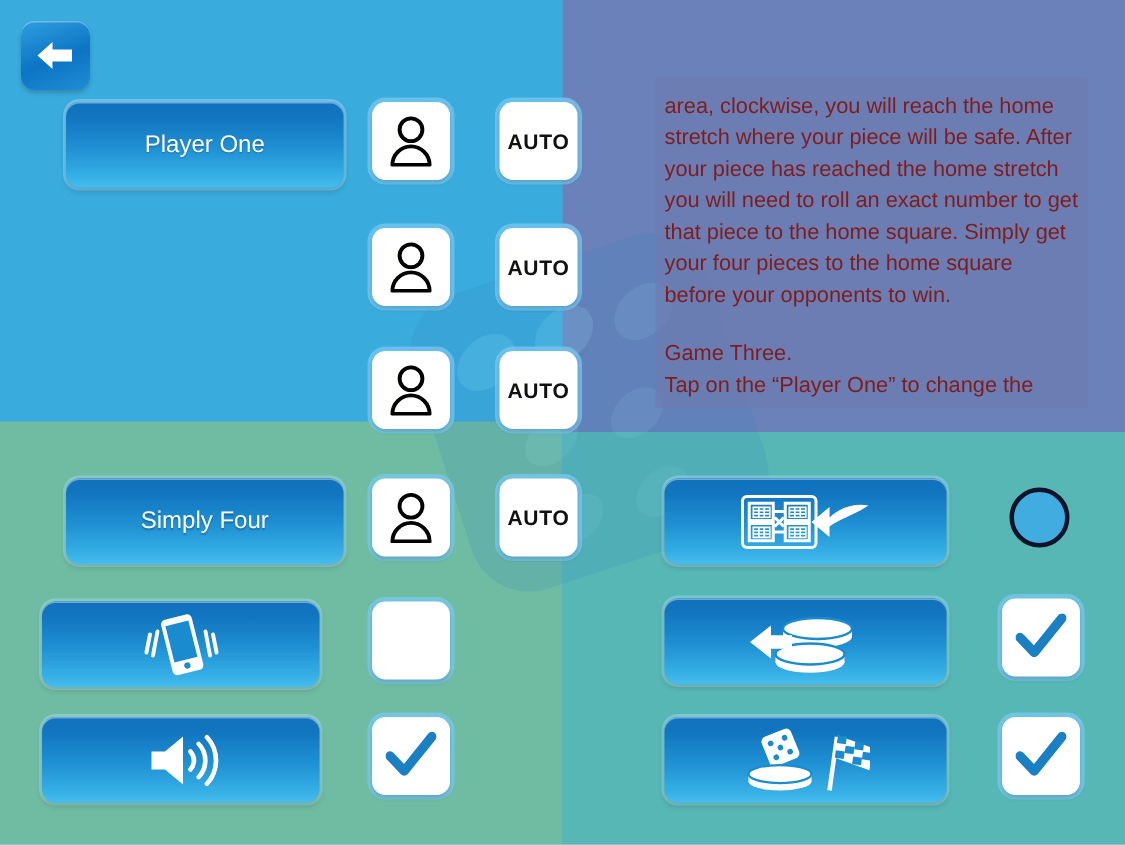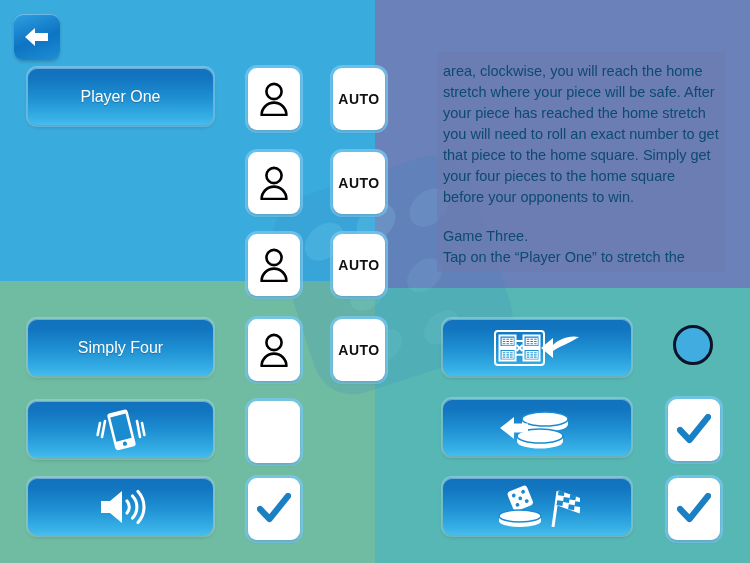--- a/index.html
+++ b/index.html
@@ -51,28 +51,28 @@
     background: linear-gradient(to bottom,
         #1171bd 0%, #1275c0 18%, #1e8fd2 52%, #37b0e6 88%, #46bdee 100%);
     box-shadow: 0 2px 4px rgba(0,0,0,.18),
                 inset 0 1px 0 rgba(255,255,255,.40),
                 0 0 0 2px rgba(170,225,250,.45);
     display: flex; align-items: center; justify-content: center;
     color: #ffffff;
     font-size: 16px;
     text-shadow: 0 1px 1px rgba(0,0,0,.25);
   }
-  .player-btn { left: 28px; width: 185px; height: 57px; }
+  .player-btn { left: 44px; width: 185px; height: 57px; }
   .opt-btn    { left: 28px; width: 185px; height: 57px; }
   .right-btn  { left: 443px; width: 188px; height: 57px; }
 
   
   .wbox {
     position: absolute;
-    width: 52px; height: 62px;
+    width: 52px; height: 52px;
     border-radius: 9px;
     background: #ffffff;
     border: none; cursor: pointer;
     box-shadow: 0 2px 3px rgba(0,0,0,.15),
                 0 0 0 3px rgba(120,200,242,.75);
     display: flex; align-items: center; justify-content: center;
   }
   .auto-box { font-size: 14px; font-weight: bold; color: #111; letter-spacing: .5px; }
 
   
@@ -86,21 +86,21 @@
     cursor: pointer; padding: 0;
   }
 
   
   #instructions {
     position: absolute;
     left: 437px; top: 52px;
     width: 288px; height: 220px;
     background: rgba(108,124,176,.72);
     overflow: hidden;
-    color: #0c4a6e;
+    color: #7f1d1d;
     font-size: 14.5px;
     line-height: 21px;
     padding: 0 6px;
   }
   #instructions .clip-line {
     height: 9px; overflow: hidden;
     color: rgba(231,236,246,.85);
   }
   #instructions p { margin: 0; }
   #instructions .spacer { height: 18px; }
@@ -303,16 +303,16 @@
     <svg width="34" height="32" viewBox="0 0 34 32">
       <path d="M3 16 L12.5 26 L31 3" fill="none" stroke="#1b7fc4" stroke-width="6.2" stroke-linecap="round" stroke-linejoin="round"></path>
     </svg>
   </button>
 
   <div id="instructions">
     <div class="clip-line">&nbsp;</div>
     <p>area, clockwise, you will reach the home stretch where your piece will be safe. After your piece has reached the home stretch you will need to roll an exact number to get that piece to the home square. Simply get your four pieces to the home square before your opponents to win.</p>
     <div class="spacer"></div>
     <p>Game Three.</p>
-    <p>Tap on the “Player One” to stretch the</p>
+    <p>Tap on the “Player One” to change the</p>
   </div>
 
 </div>
 
 </body></html>

